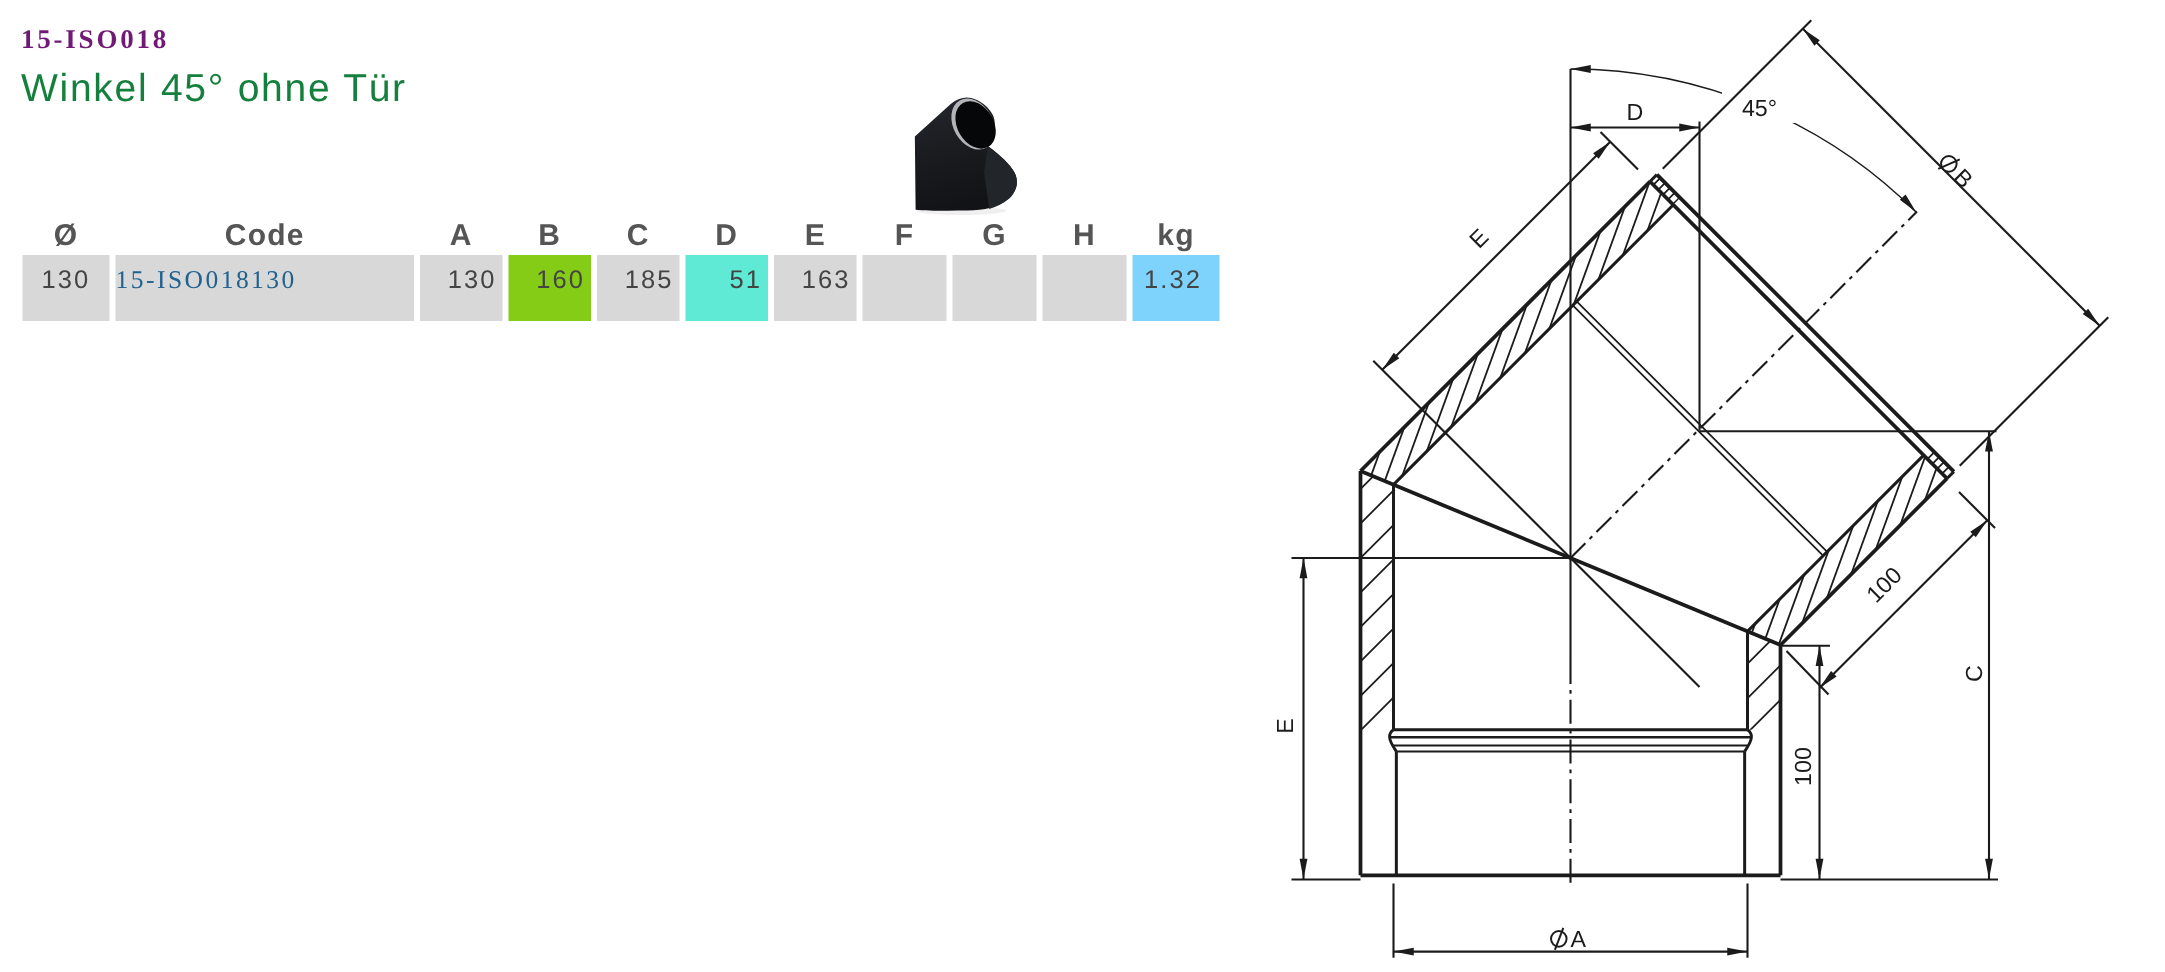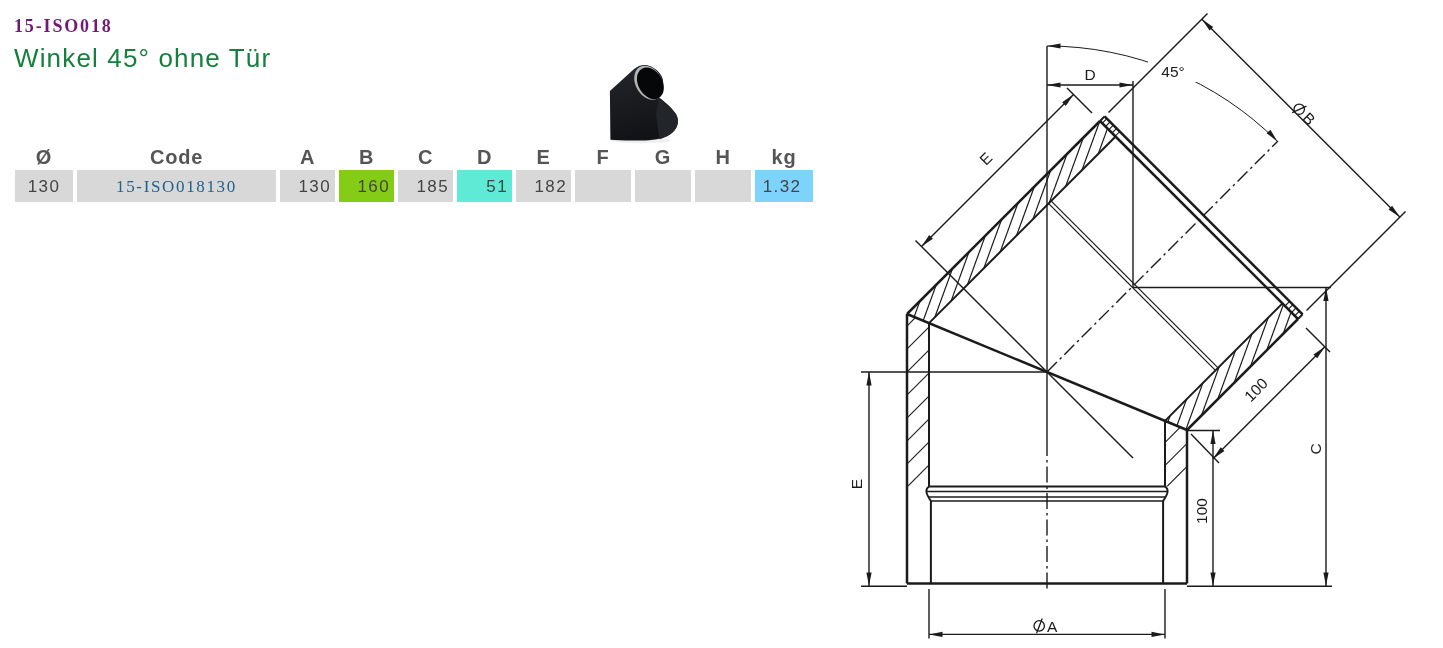--- a/index.html
+++ b/index.html
@@ -1,19 +1,19 @@
 <!DOCTYPE html>
 <html><head><meta charset="utf-8"><style>
 html,body{margin:0;padding:0;background:#fff;width:1443px;height:648px;overflow:hidden}
 body{font-family:"Liberation Sans",sans-serif;position:relative}
 .h1{position:absolute;left:14px;top:16px;font-family:"Liberation Serif",serif;font-weight:700;font-size:18px;letter-spacing:1.85px;color:#701a75}
 .h2{position:absolute;left:14px;top:43px;font-size:26px;letter-spacing:1.15px;color:#15803d}
 .tb{position:absolute;left:11px;top:141px;border-collapse:separate;border-spacing:4px 0;table-layout:fixed}
 .tb th{font-size:20px;font-weight:700;color:#555;letter-spacing:0.8px;box-sizing:border-box;height:29px;line-height:26.5px;vertical-align:top;padding:2.5px 0 0 0}
-.tb td{font-size:17px;color:#444;letter-spacing:1.4px;box-sizing:border-box;height:32px;line-height:23.5px;vertical-align:top;padding:4.5px 0 0 0}
+.tb td{font-size:17px;color:#444;letter-spacing:1.4px;box-sizing:border-box;height:44px;line-height:23.5px;vertical-align:top;padding:4.5px 0 0 0}
 .lnk{font-family:"Liberation Serif",serif;font-size:17px;letter-spacing:1.65px;color:#20628f;text-decoration:none}
 </style></head><body>
 <div class="h1">15-ISO018</div>
 <div class="h2">Winkel 45° ohne Tür</div>
 <svg width="95" height="95" viewBox="598 52 95 95" style="position:absolute;left:598px;top:52px">
 <defs>
       <linearGradient id="pg" x1="0" y1="0" x2="0.25" y2="1">
 <stop offset="0" stop-color="#24272c"></stop>
         <stop offset="0.55" stop-color="#191b1f"></stop>
         <stop offset="1" stop-color="#121316"></stop>
@@ -35,26 +35,26 @@
         <th style="width:55px">C</th>
         <th style="width:55px">D</th>
         <th style="width:55px">E</th>
         <th style="width:56px">F</th>
         <th style="width:56px">G</th>
         <th style="width:56px">H</th>
         <th style="width:58px">kg</th>
       </tr>
       <tr>
         <td style="background:#d8d8d8;text-align:center;">130</td>
-        <td style="background:#d8d8d8;text-align:center;"><a class="lnk" href="#">15-ISO018130</a></td>
+        <td style="background:#d8d8d8;"><a class="lnk" href="#">15-ISO018130</a></td>
         <td style="background:#d8d8d8;text-align:right;padding-right:4px;">130</td>
         <td style="background:#84cc16;text-align:right;padding-right:4px;">160</td>
         <td style="background:#d8d8d8;text-align:right;padding-right:4px;">185</td>
         <td style="background:#5eead4;text-align:right;padding-right:4px;">51</td>
-        <td style="background:#d8d8d8;text-align:right;padding-right:4px;">182</td>
+        <td style="background:#d8d8d8;text-align:right;padding-right:4px;">163</td>
         <td style="background:#d8d8d8;text-align:right;padding-right:4px;"></td>
         <td style="background:#d8d8d8;text-align:right;padding-right:4px;"></td>
         <td style="background:#d8d8d8;text-align:right;padding-right:4px;"></td>
         <td style="background:#7dd3fc;text-align:center;padding-right:4px;">1.32</td>
       </tr>
     </tbody>
   </table>
 <svg width="1443" height="648" viewBox="0 0 1443 648" style="position:absolute;left:0;top:0" font-family="Liberation Sans, sans-serif">
 <defs>
 <clipPath id="clL">

